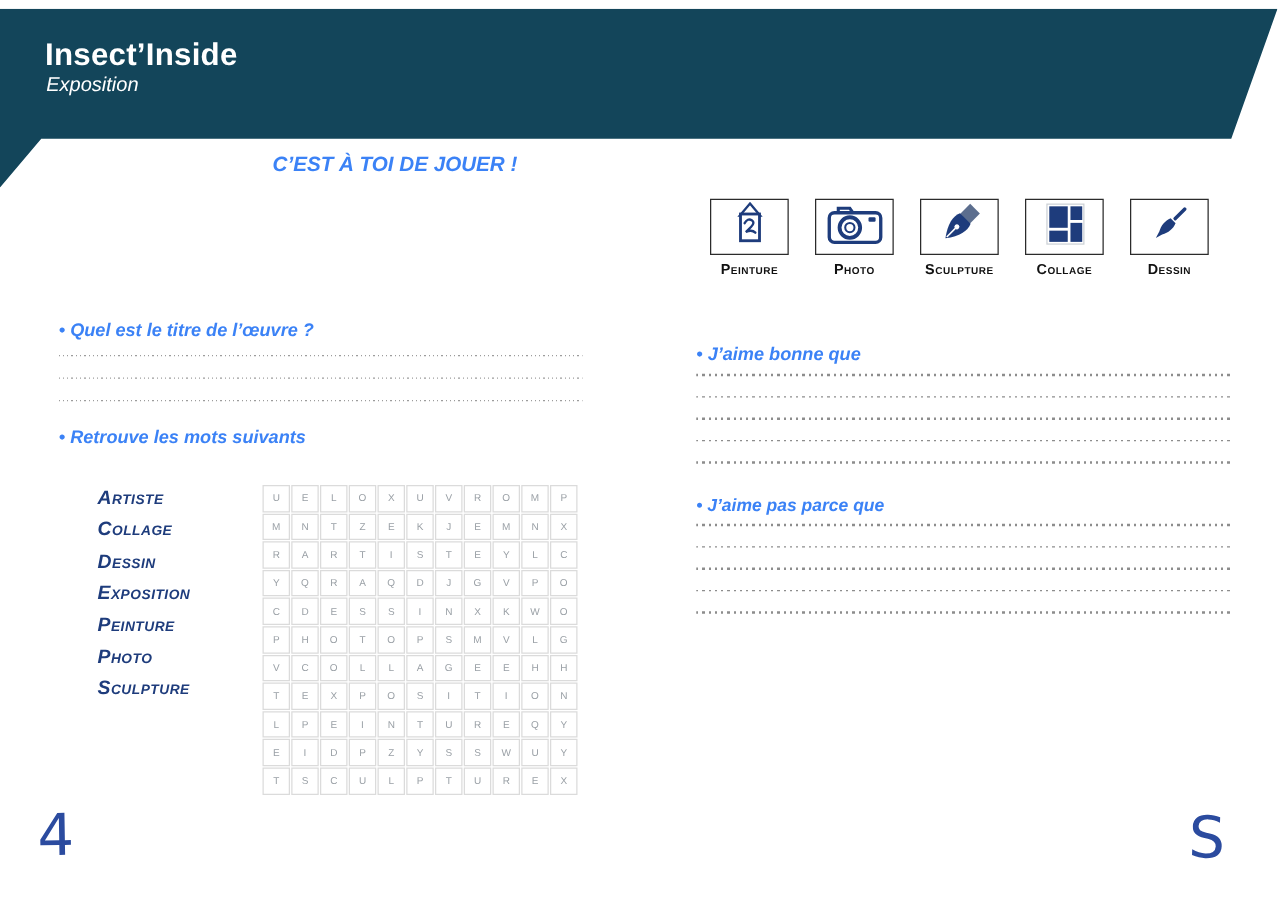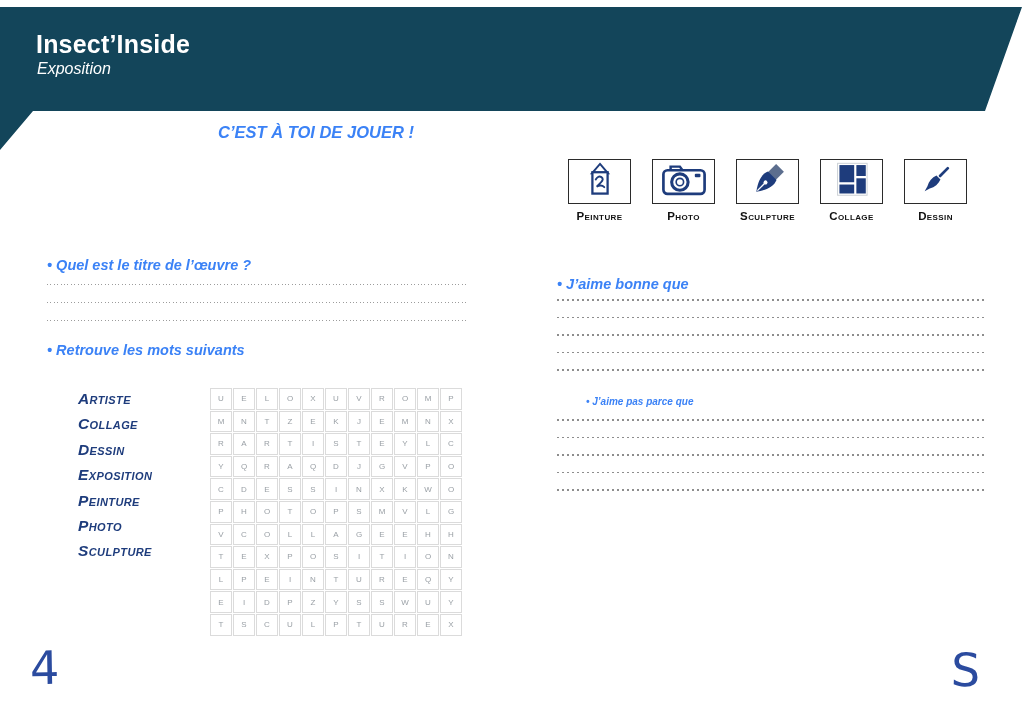--- a/index.html
+++ b/index.html
@@ -35,21 +35,21 @@
   .category-label{position:absolute;left:557px;top:124px;font-size:14.5px;}
   .cat{position:absolute;top:159px;width:63px;}
   .cat-box{width:63px;height:45px;border:1.6px solid #2b2b2b;background:#ffffff;box-sizing:border-box;
            display:flex;align-items:center;justify-content:center;}
   .cat-label{width:121px;margin-left:-29px;margin-top:6px;text-align:center;font-size:11.5px;font-weight:700;
              font-variant:small-caps;color:#111;letter-spacing:.4px;}
   .cat1{left:568px;} .cat2{left:652px;} .cat3{left:736px;} .cat4{left:820px;} .cat5{left:904px;}
 
   .like-label{position:absolute;left:557px;top:276px;font-size:14.5px;}
   .lines-like{position:absolute;left:557px;top:299px;width:429px;display:flex;flex-direction:column;gap:15.9px;}
-  .dislike-label{position:absolute;left:557px;top:396px;font-size:10px;margin-left:29px;}
+  .dislike-label{position:absolute;left:557px;top:396px;font-size:14px;}
   .lines-dislike{position:absolute;left:557px;top:419px;width:429px;display:flex;flex-direction:column;gap:15.9px;}
   .dot-coarse{height:1.7px;background-image:repeating-linear-gradient(90deg,#8d8d8d 0 1.7px,transparent 1.7px 5px);}
 
   
   .pnum{position:absolute;font-size:46px;color:#2b4b9f;font-weight:500;font-family:"DejaVu Sans",sans-serif;}
   .pnum-left{left:30px;top:641px;transform:rotate(-1deg);}
   .pnum-right{left:951px;top:643px;transform:rotate(2deg);}
 </style>
 </head>
 <body>

